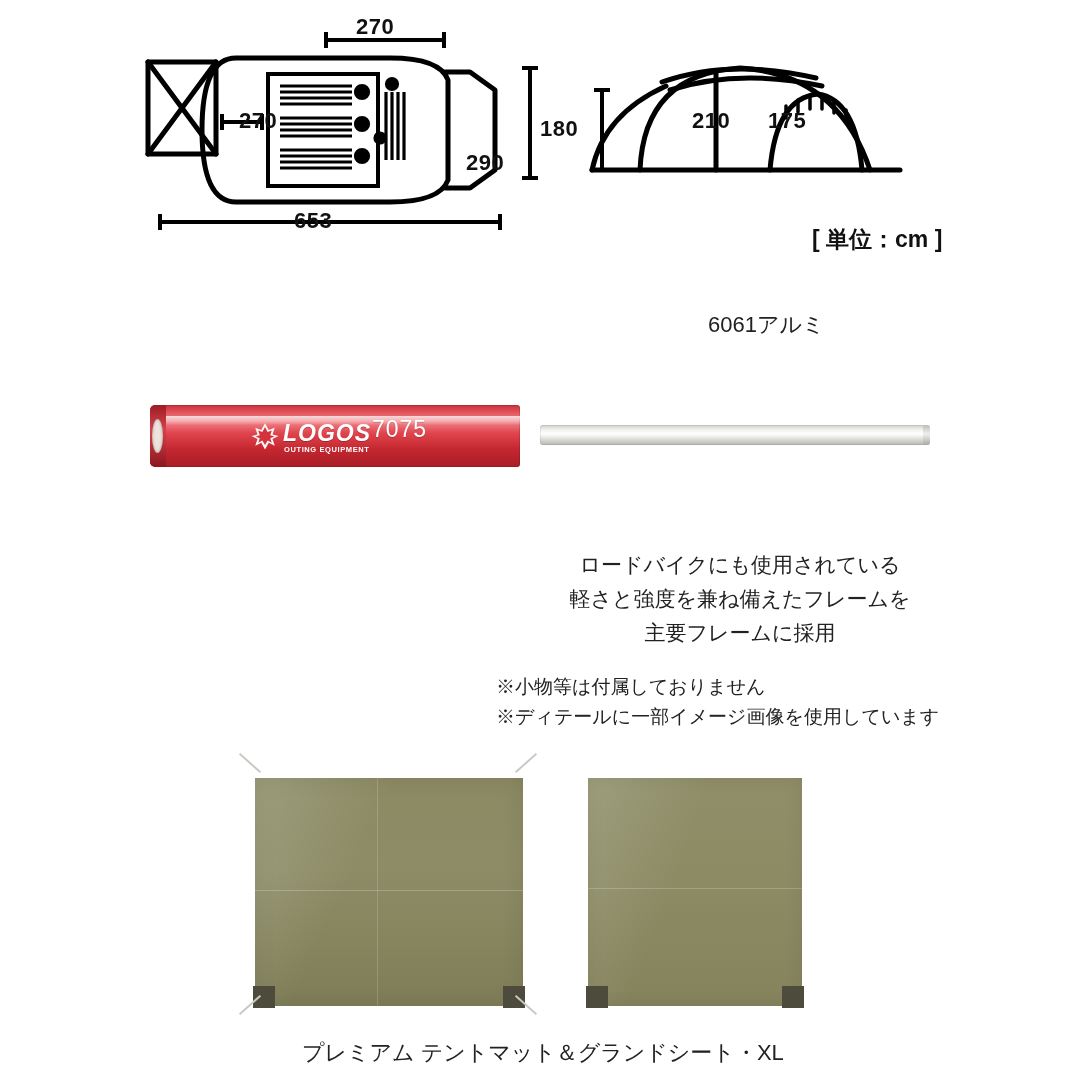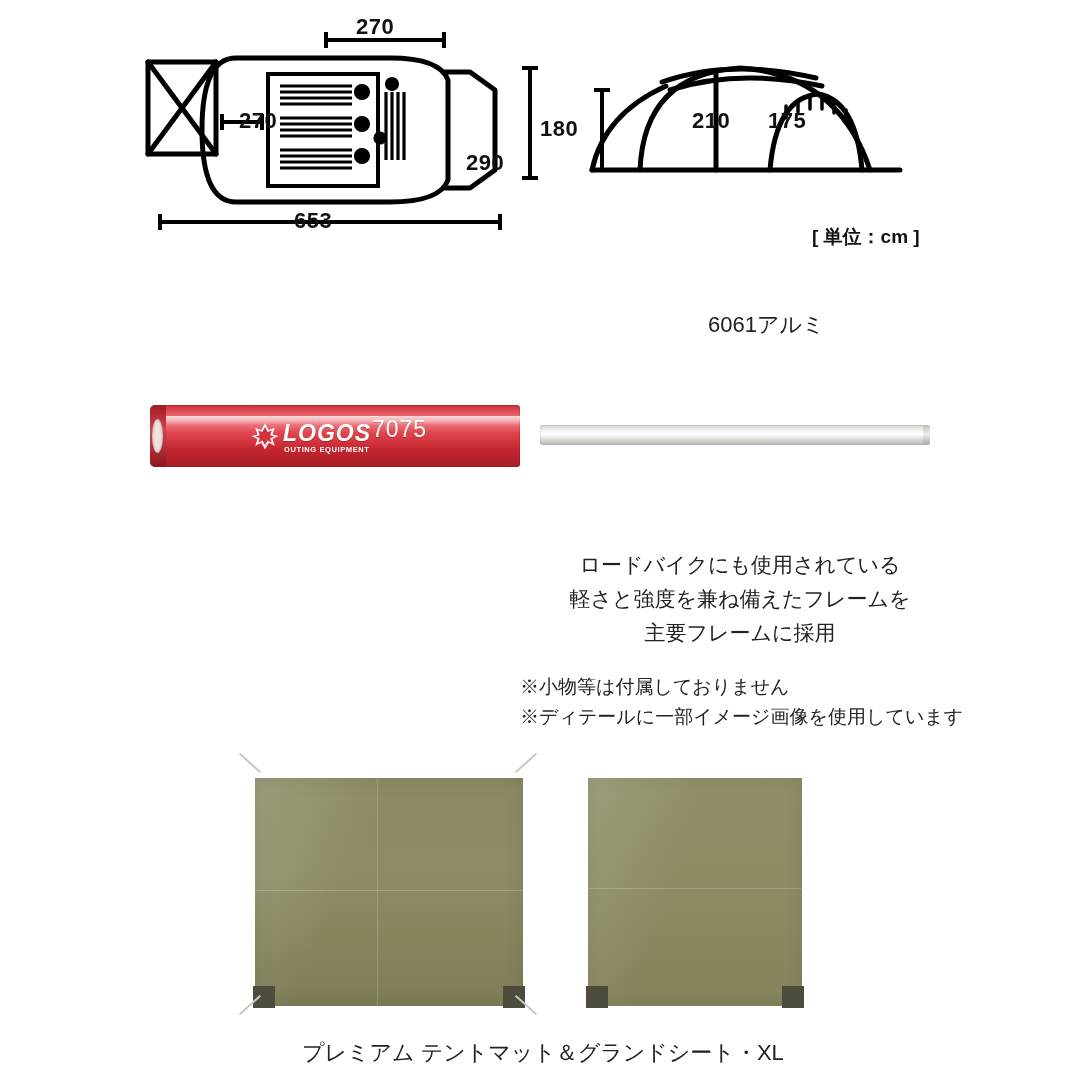--- a/index.html
+++ b/index.html
@@ -32,21 +32,21 @@
   .dim-label {
     position: absolute;
     font-size: 22px;
     font-weight: 700;
     letter-spacing: 0.5px;
     color: #111;
     white-space: nowrap;
   }
   .unit-label {
     position: absolute;
-    font-size: 19px;
+    font-size: 23px;
     font-weight: 600;
     color: #111;
     white-space: nowrap;
   }
 
   
   .mat-heading {
     position: absolute;
     font-size: 22px;
     color: #222;
@@ -168,21 +168,20 @@
     color: #222;
     text-align: center;
     white-space: pre-line;
   }
   .note-block {
     position: absolute;
     font-size: 19px;
     line-height: 1.55;
     color: #222;
     white-space: pre-line;
-    margin-left: 24px;
   }
 
   
   .mat-large {
     position: absolute;
     left: 255px;
     top: 778px;
     width: 268px;
     height: 228px;
     background:

